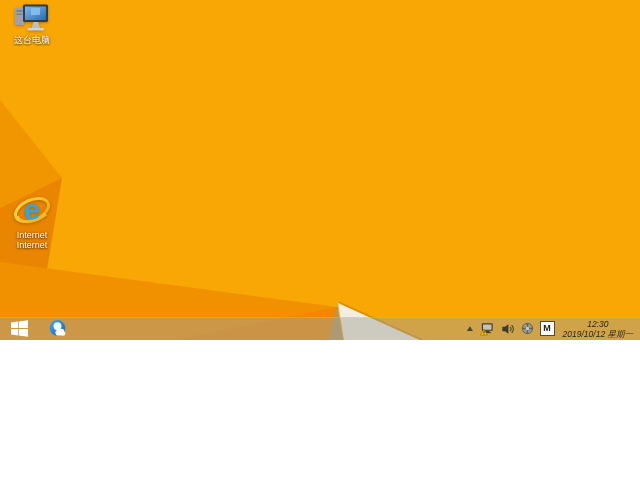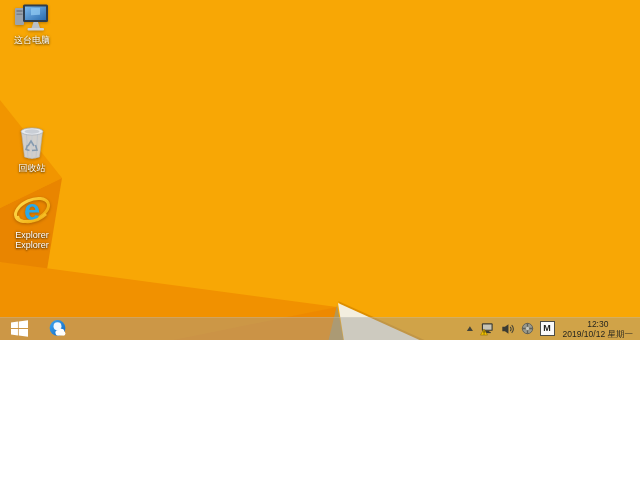--- a/index.html
+++ b/index.html
@@ -41,21 +41,21 @@
   #tb-qq{width:26px;margin-left:10px;}
   #tray{margin-left:auto;display:flex;align-items:center;gap:6px;padding-right:5px;height:23px;}
   #tray-chevron{font-size:8px;color:#44443a;line-height:23px;cursor:pointer;transform:scaleX(1.3);}
   .tray-ic{display:flex;align-items:center;line-height:0;cursor:pointer;}
   #ime-box{
     width:13px;height:13px;background:#fafafa;border:1px solid #4c4c46;
     font-size:9px;font-weight:bold;color:#23231f;line-height:13px;text-align:center;cursor:pointer;
   }
   #clock{
     text-align:center;color:#26261f;font-size:8.5px;line-height:10px;cursor:pointer;
-    padding:0 2px;white-space:nowrap;
+    padding:0 2px;white-space:nowrap;font-style:italic;
   }
 </style>
 </head>
 <body>
 
 <div id="desktop">
 
   <svg id="wallpaper" viewBox="0 0 640 480" width="640" height="480" aria-hidden="true">
     <defs>
       <linearGradient id="scr" x1="0" y1="0" x2="1" y2="1">
@@ -98,48 +98,30 @@
         <rect x="11" y="4.5" width="21" height="13.5" fill="url(#scr)"></rect>
         <rect x="17" y="7.5" width="9" height="7" fill="#8fc8f2" opacity="0.75" transform="skewY(-4)"></rect>
         <path d="M19.5 20 L24 20 L26 26 L17.5 26 Z" fill="#b9bfc7"></path>
         <rect x="13.5" y="26" width="16.5" height="2.5" rx="1" fill="#cfd4da"></rect>
       </svg>
     </span>
     <span class="label">这台电脑</span>
   </div>
 
 
-  <div class="desktop-icon" id="icon-recycle">
-    <span class="glyph">
-      <svg width="30" height="36" viewBox="0 0 30 36">
-        <path d="M4.5 7 L7.5 32 Q15 35 22.5 32 L25.5 7 Q15 11.5 4.5 7 Z" fill="#d3d7dc" opacity="0.93" stroke="#b3b8bf" stroke-width="0.6"></path>
-        <path d="M9.5 9.5 L11 32.5" stroke="#bfc4ca" stroke-width="1" fill="none"></path>
-        <path d="M15 10.5 L15 33.5" stroke="#c6cbd1" stroke-width="1" fill="none"></path>
-        <path d="M20.5 9.5 L19 32.5" stroke="#bfc4ca" stroke-width="1" fill="none"></path>
-        <ellipse cx="15" cy="6.5" rx="11" ry="3.6" fill="#e7eaee" stroke="#a8aeb6" stroke-width="0.7"></ellipse>
-        <ellipse cx="15" cy="6.5" rx="7.5" ry="2.2" fill="#c9ced5"></ellipse>
-        <g stroke="#7f96ad" stroke-width="1.6" fill="none" opacity="0.9">
-          <path d="M11 21 l3 -5 l3 5"></path>
-          <path d="M18.5 20 l1.5 5 l-5 0.5"></path>
-          <path d="M12.5 25.5 l-3.5 -1 l1.5 -4.5"></path>
-        </g>
-      </svg>
-    </span>
-    <span class="label">回收站</span>
-  </div>
 
   <div class="desktop-icon" id="icon-ie">
     <span class="glyph">
       <svg width="40" height="36" viewBox="0 0 40 36">
         <ellipse cx="20" cy="18" rx="17.5" ry="10" fill="none" stroke="url(#goldg)" stroke-width="3" transform="rotate(-24 20 18)"></ellipse>
         <text x="20" y="28" font-size="29" font-weight="bold" fill="#2AA9E8" text-anchor="middle" font-family="Liberation Sans, DejaVu Sans, sans-serif">e</text>
         <path d="M5.5 24 A17.5 10 -24 0 0 34 22" fill="none" stroke="url(#goldg)" stroke-width="3" opacity="0.95"></path>
       </svg>
     </span>
-    <span class="label">Explorer Explorer</span>
+    <span class="label">Internet Internet</span>
   </div>
 
 
   <div id="taskbar">
 
     <div class="tb-btn" id="start-button">
       <span style="line-height:0;">
         <svg width="17" height="17" viewBox="0 0 88 88" fill="#ffffff">
           <path d="M0 13 L36 8 V41 H0 Z"></path>
           <path d="M40 7.5 L88 1 V41 H40 Z"></path>

